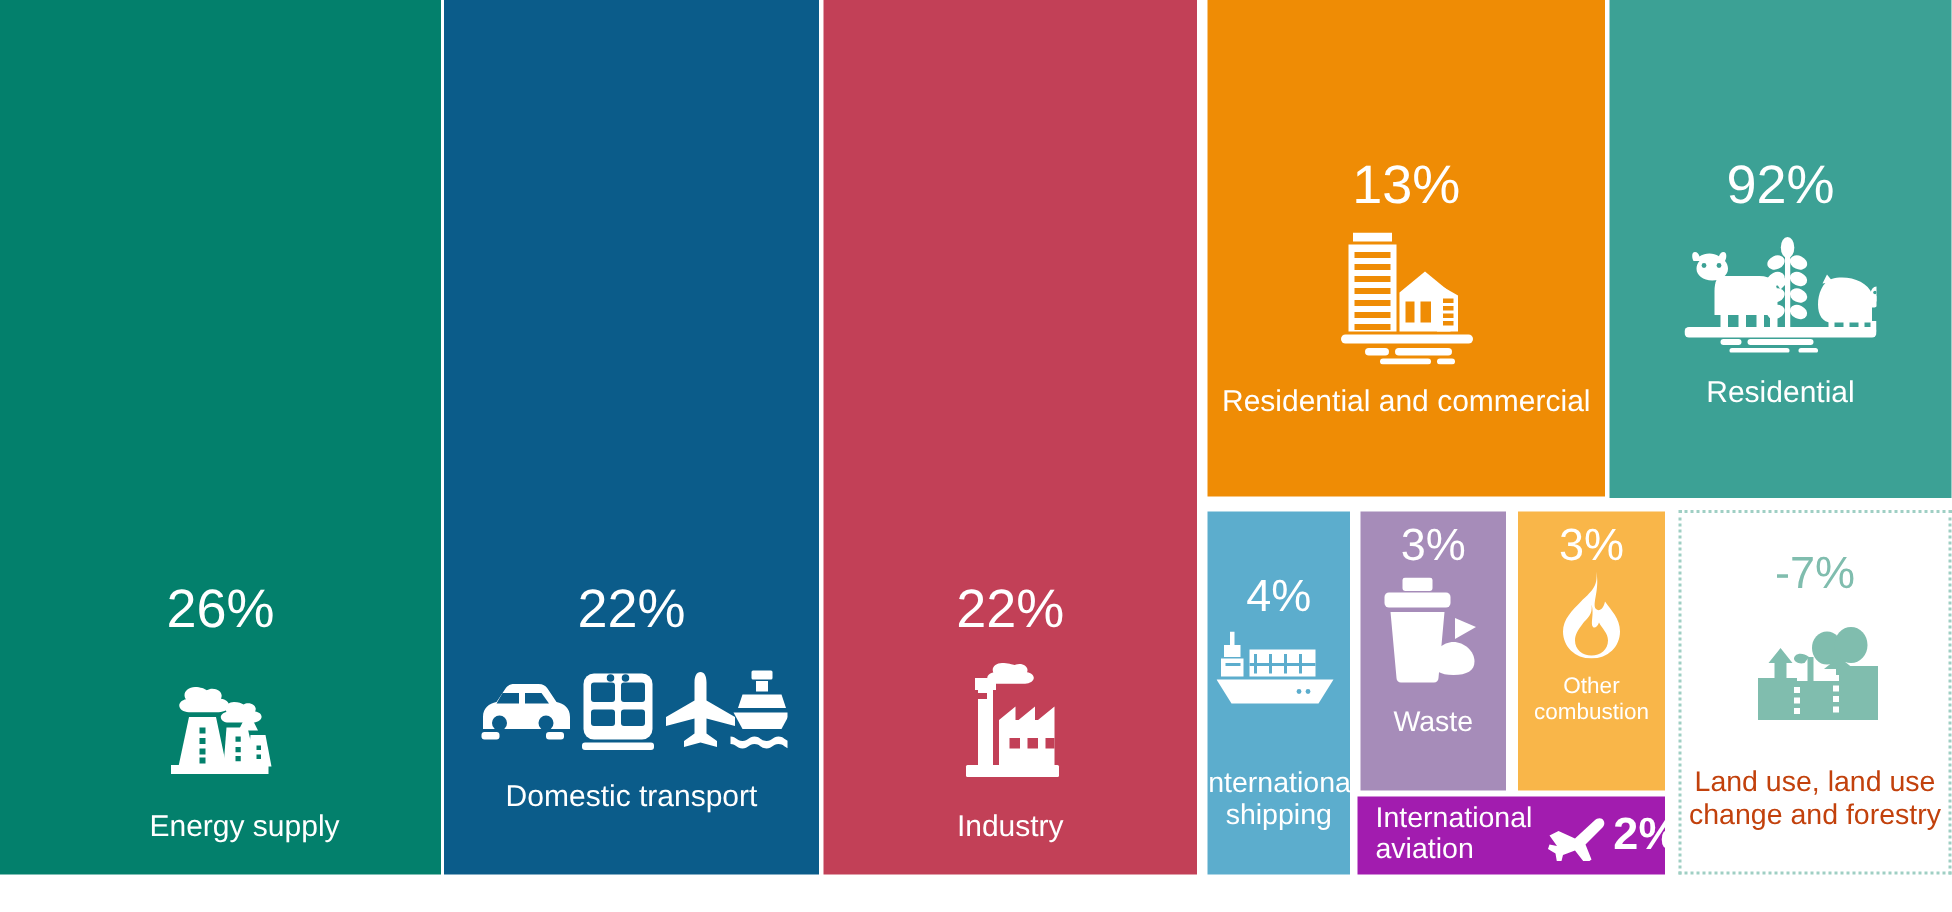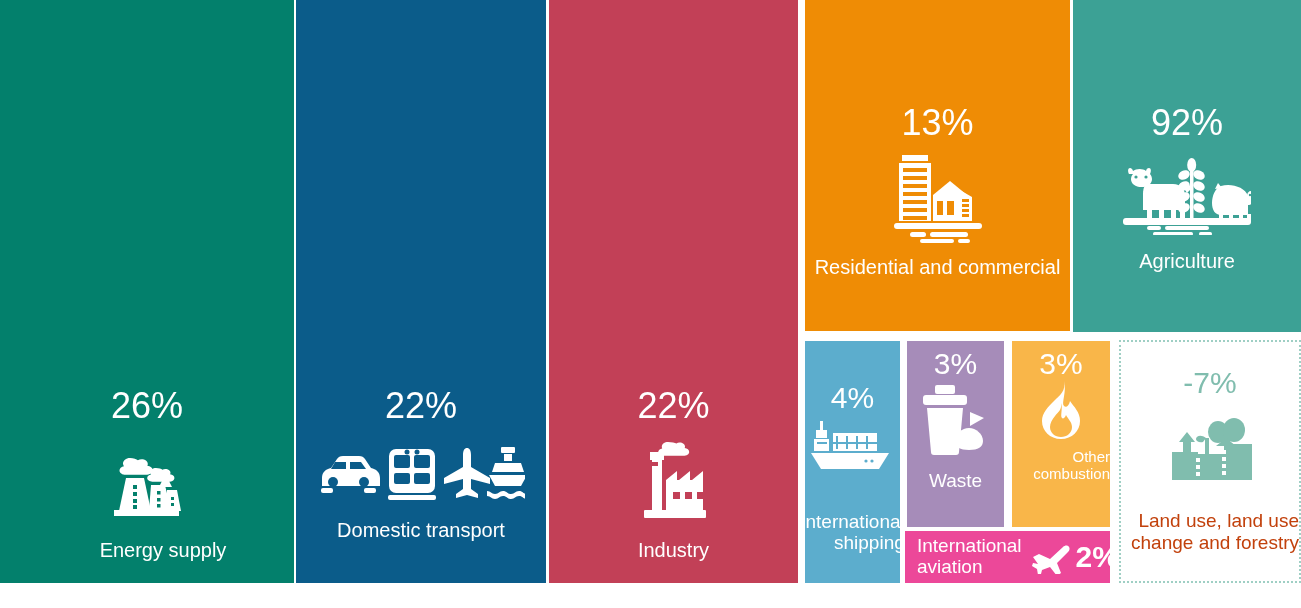--- a/index.html
+++ b/index.html
@@ -28,40 +28,40 @@
     color: #ffffff;
     overflow: hidden;
   }
   .pct {
     font-weight: normal;
     line-height: 1;
     text-align: center;
     letter-spacing: 0px;
   }
   .label {
-    text-align: right;
+    text-align: center;
     line-height: 1.06;
     font-weight: normal;
   }
   .icon {
     display: block;
   }
 
   
   #p-energy   { left: 0;    top: 0;   width: 294px; height: 583px; background: #03806c; }
   #p-transport{ left: 296px;top: 0;   width: 250px; height: 583px; background: #0b5c8a; }
   #p-industry { left: 549px;top: 0;   width: 249px; height: 583px; background: #c24057; }
   #p-resid    { left: 805px;top: 0;   width: 265px; height: 331px; background: #ef8c05; }
   #p-agri     { left: 1073px;top: 0;  width: 228px; height: 332px; background: #3ca195; }
 
   
   #p-shipping { left: 805px; top: 341px; width: 95px;  height: 242px; background: #5cadcd; }
   #p-waste    { left: 907px; top: 341px; width: 97px;  height: 186px; background: #a68cb9; }
   #p-other    { left: 1012px;top: 341px; width: 98px;  height: 186px; background: #f9b649; }
-  #p-aviation { left: 905px; top: 531px; width: 205px; height: 52px;  background: #ec4899; }
+  #p-aviation { left: 905px; top: 531px; width: 205px; height: 52px;  background: #a21caf; }
   #p-landuse  { left: 1119px;top: 340px; width: 182px; height: 243px;
                 background: #ffffff; border: 2px dotted #9fcfc4; border-left-style: dotted; }
 
   
   .col-big .pct   { font-size: 36px; }
   .col-big .label { font-size: 20px; }
 
   
   #p-energy   .pct { margin-top: 388px; }
   #p-energy   .icon { margin-top: 18px; }
@@ -294,21 +294,21 @@
             <circle cx="44" cy="14" r="1.2" fill="#3ca195"></circle>
           </g>
           <rect x="0" y="61" width="128" height="7" rx="3"></rect>
           <rect x="24" y="69" width="14" height="4" rx="2"></rect>
           <rect x="42" y="69" width="44" height="4" rx="2"></rect>
           <rect x="30" y="75" width="40" height="3.5" rx="1.7"></rect>
           <rect x="76" y="75" width="13" height="3.5" rx="1.7"></rect>
         </g>
       </svg>
     </div>
-    <div class="label">Agriculture</div>
+    <div class="label">Residential</div>
   </div>
 
   <div class="panel" id="p-shipping">
     <div class="pct">4%</div>
     <div class="icon">
       <svg width="84" height="56" viewBox="0 0 84 56" aria-hidden="true">
         <g fill="#ffffff">
           <rect x="9" y="0" width="3" height="9"></rect>
           <rect x="5" y="9" width="11" height="8"></rect>
           <rect x="3" y="18" width="15" height="12"></rect>

